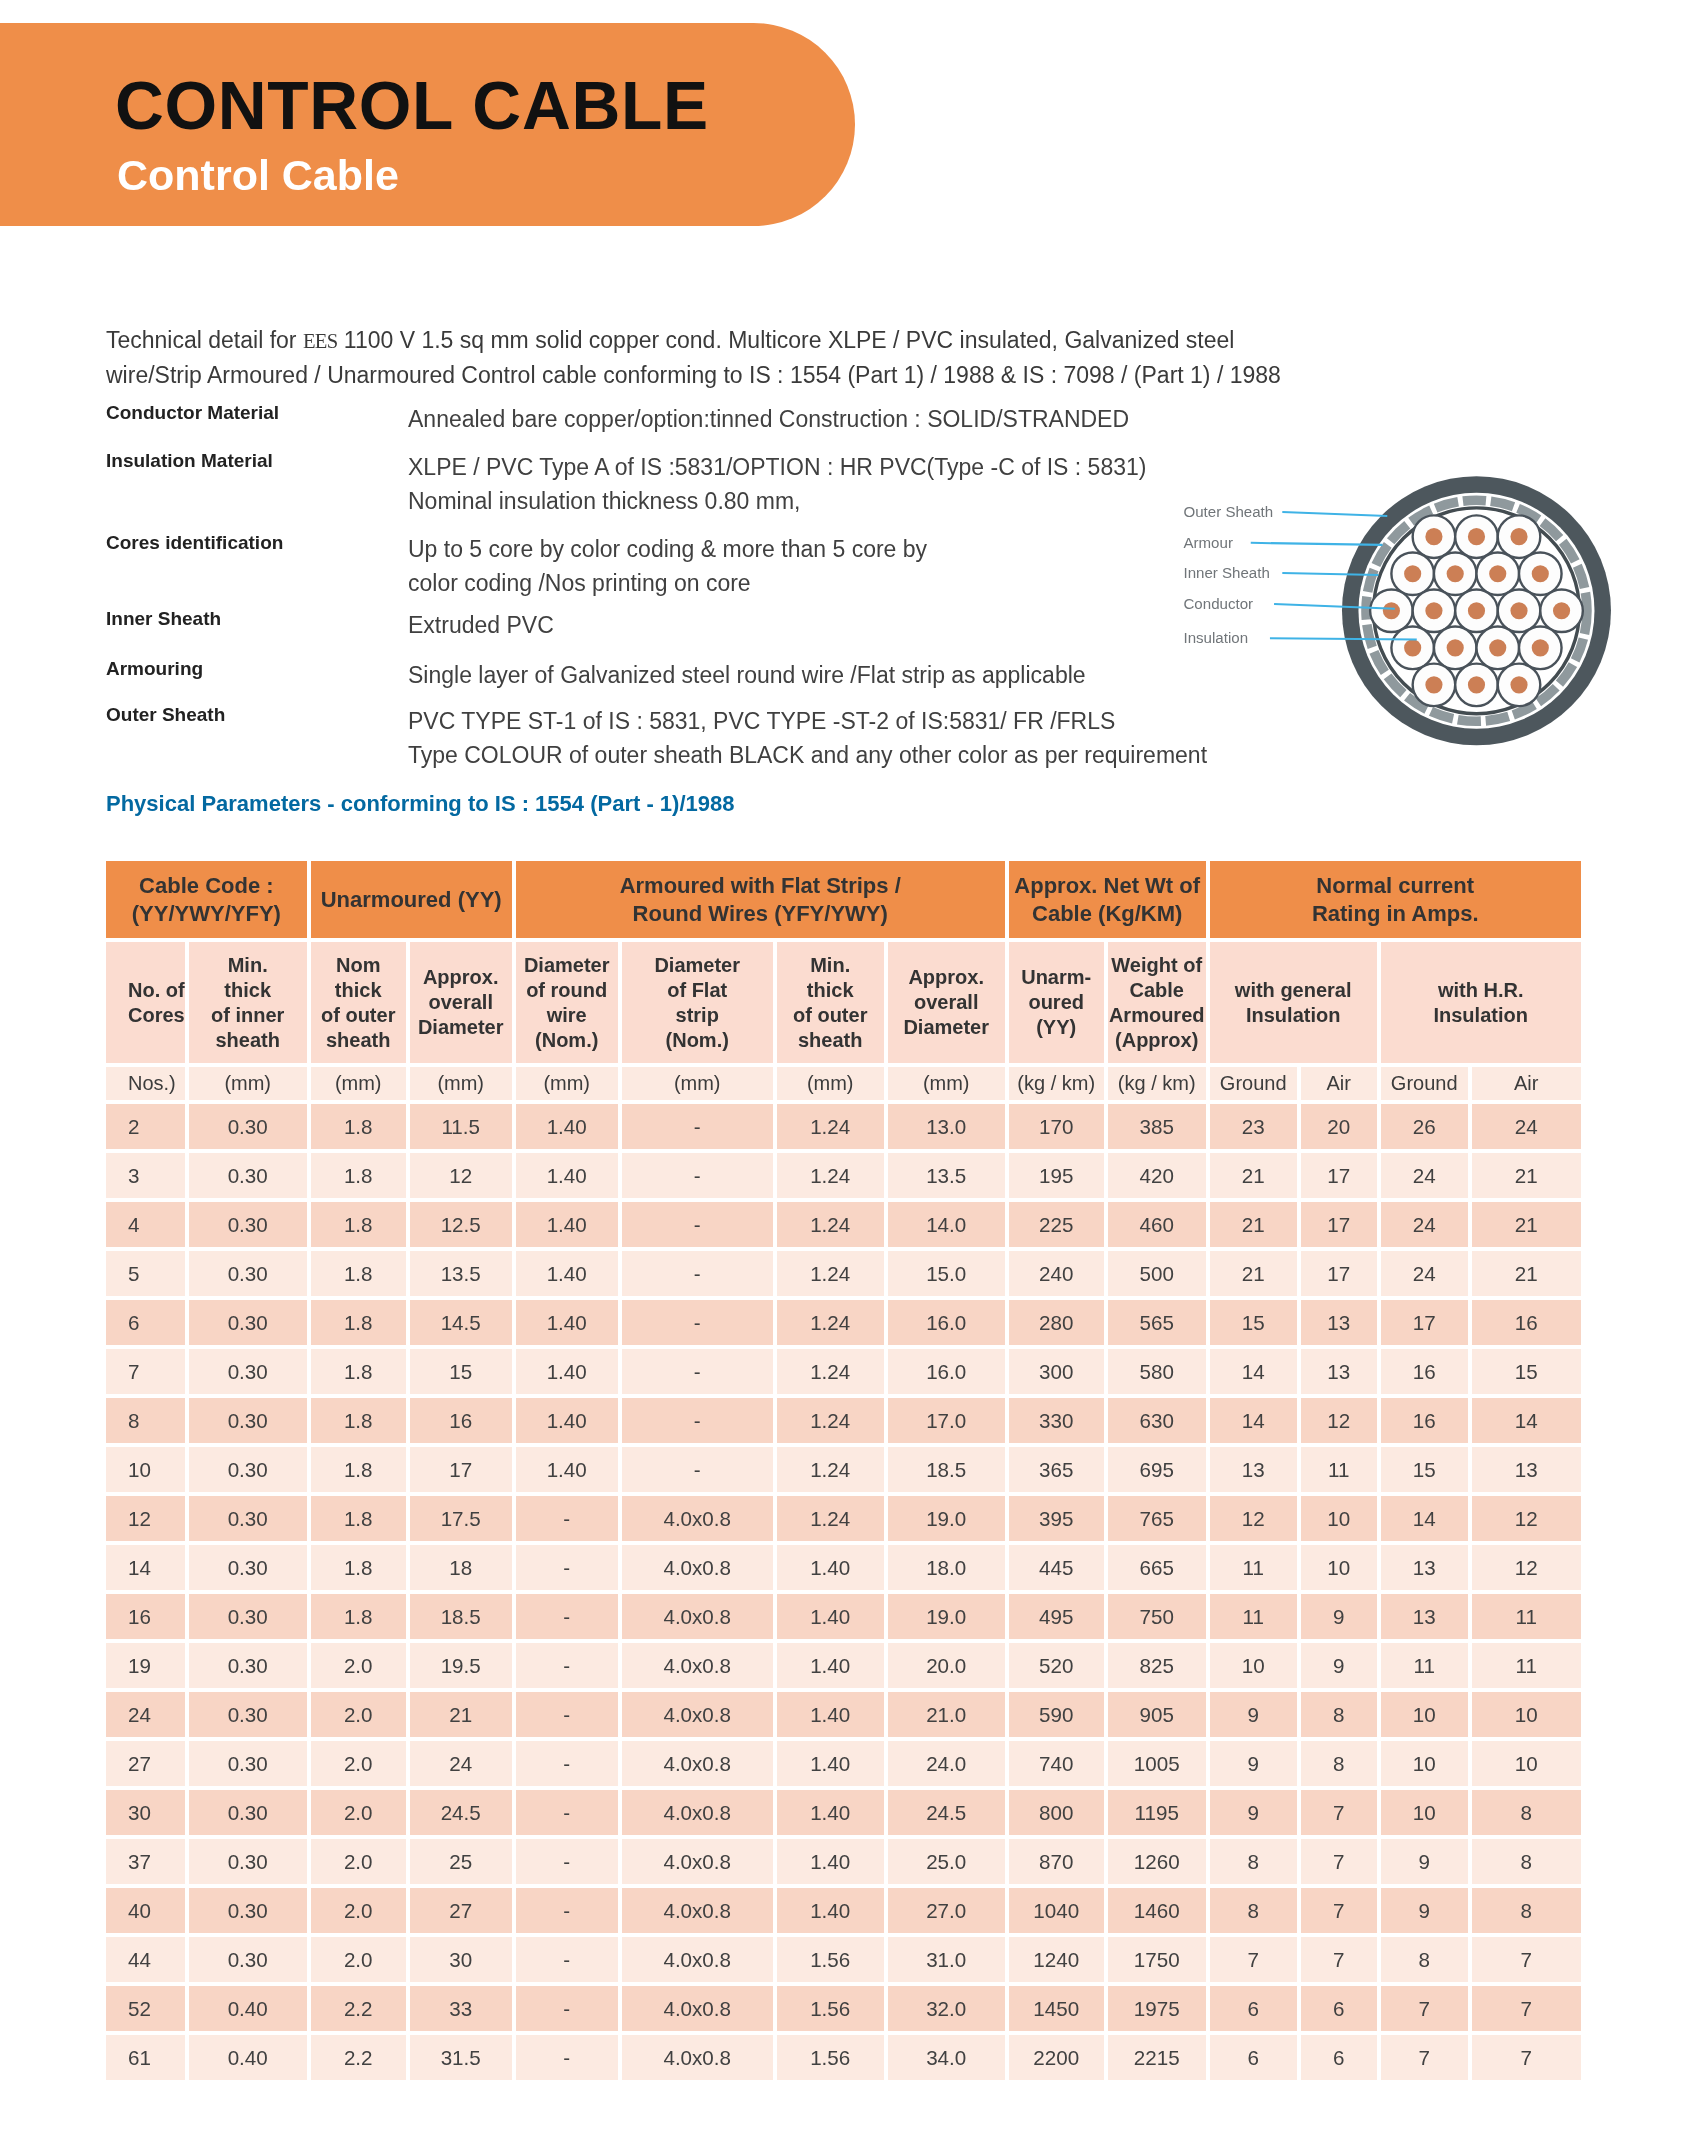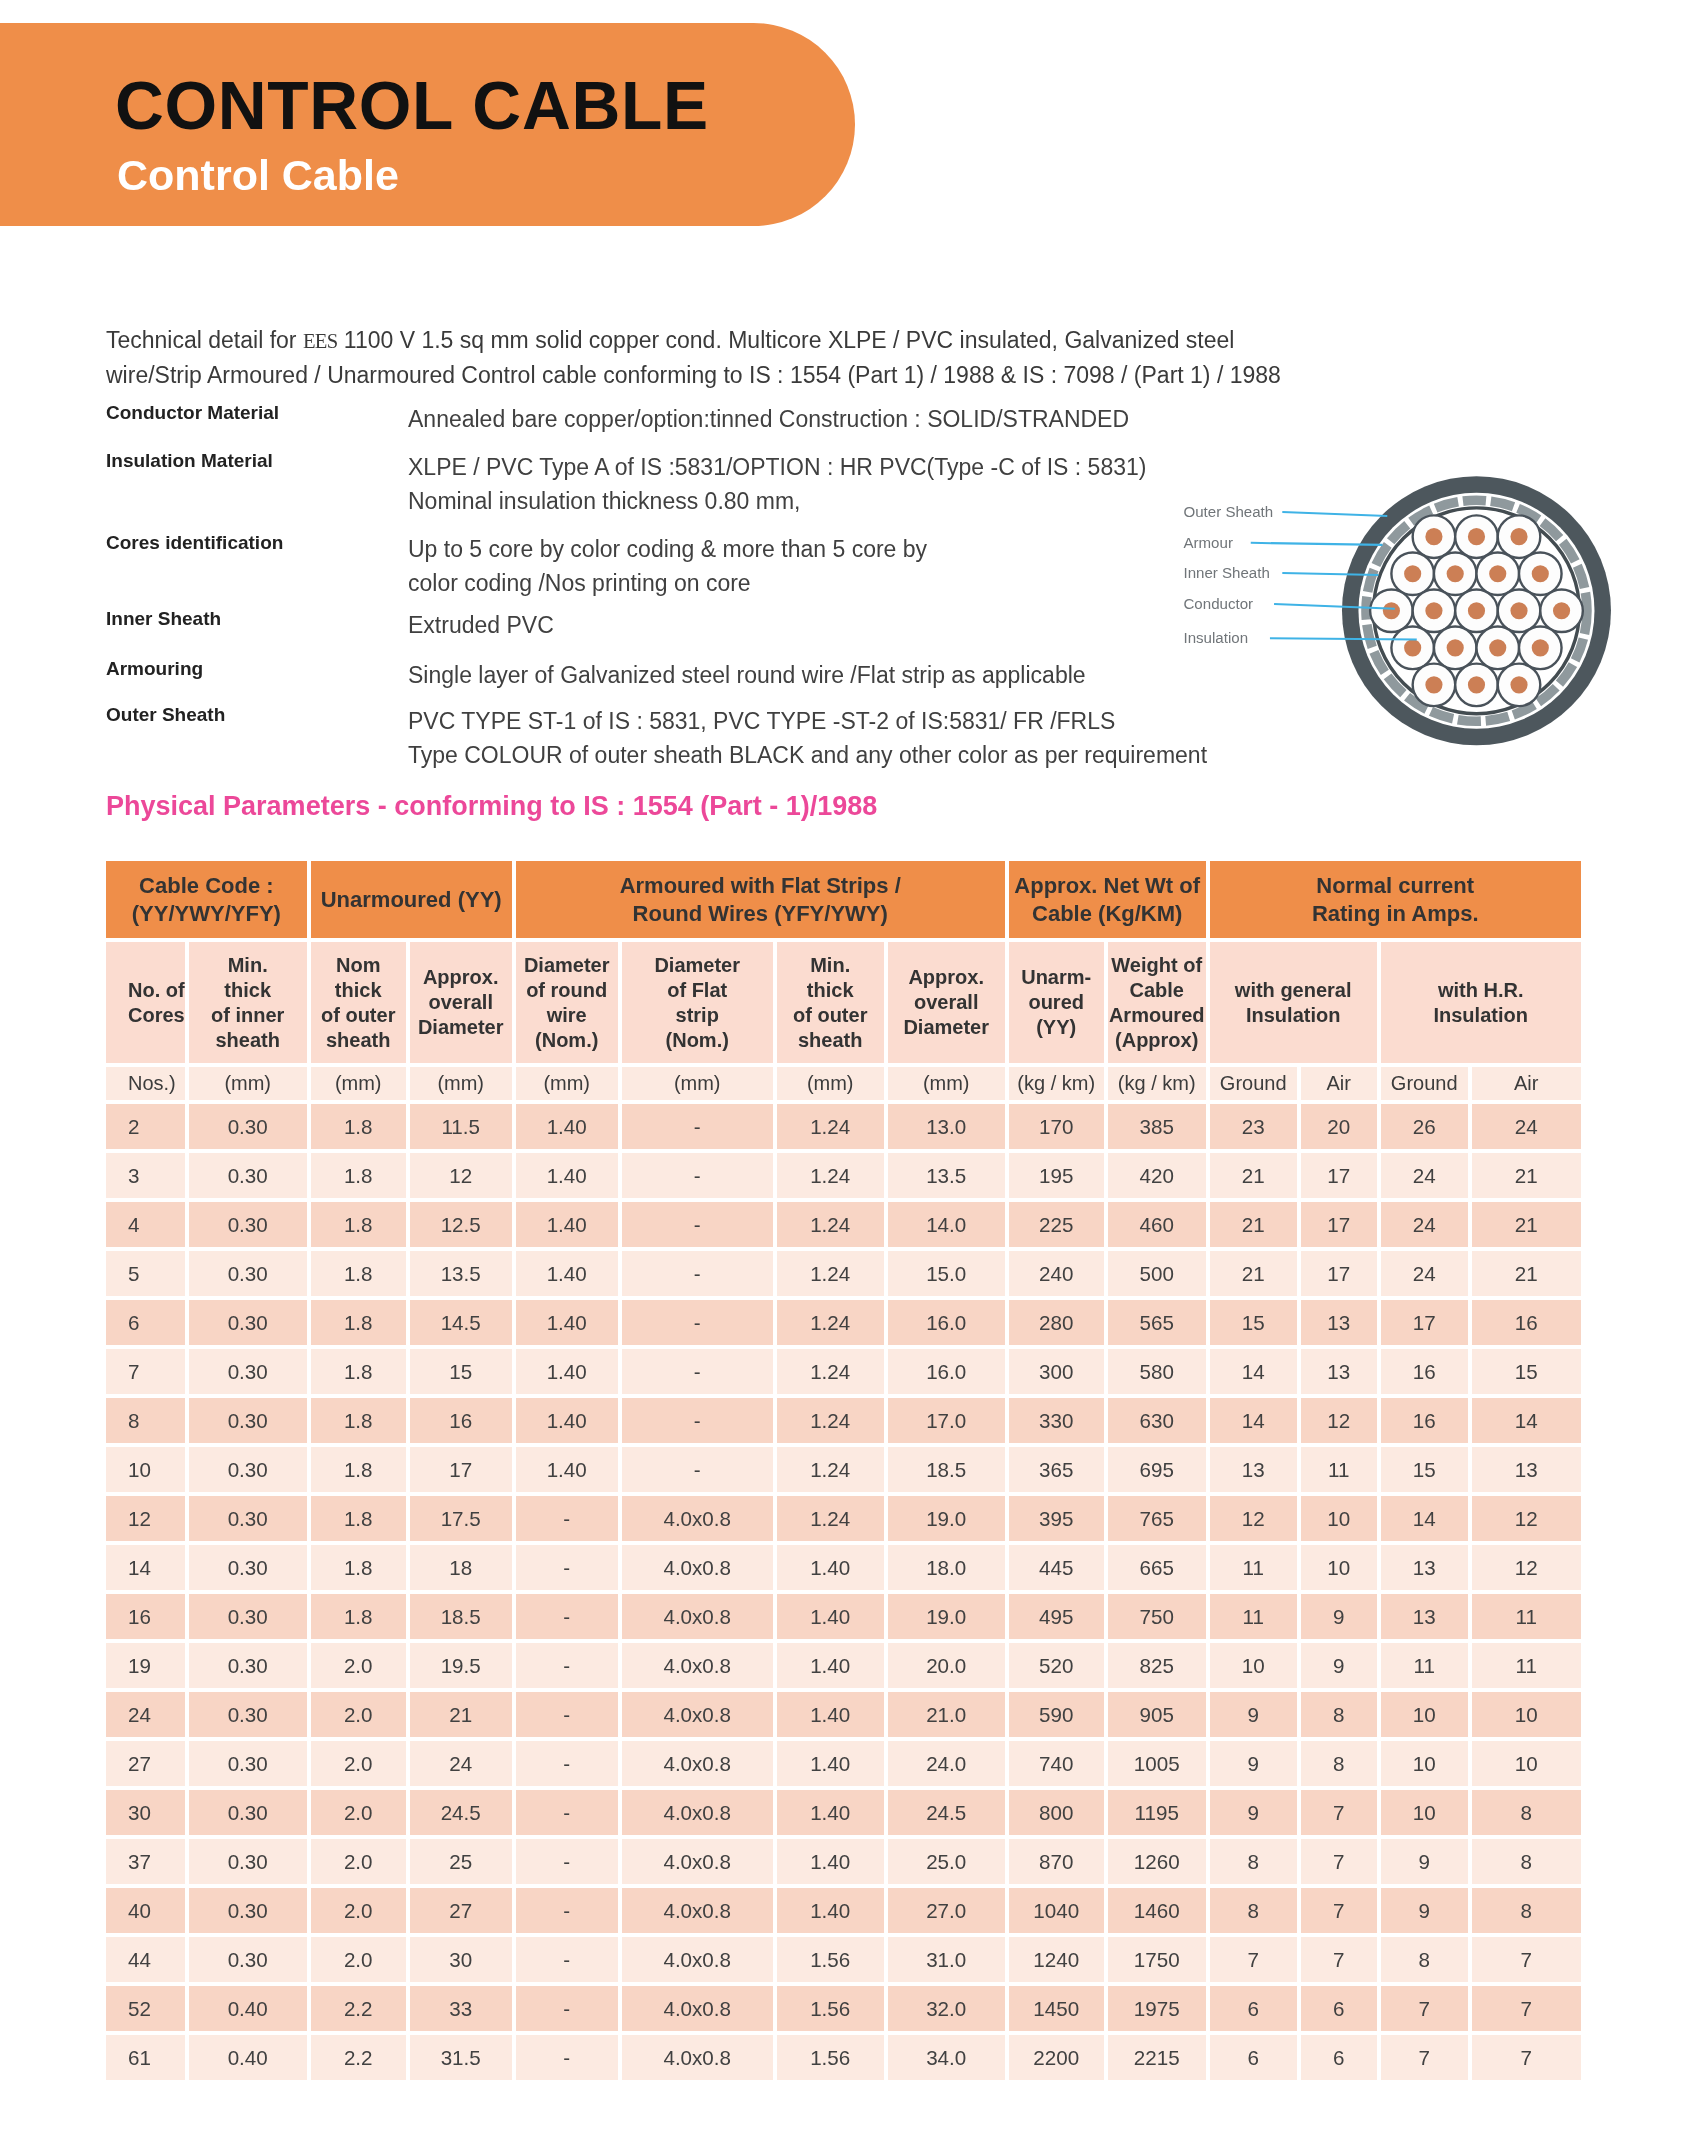--- a/index.html
+++ b/index.html
@@ -21,21 +21,21 @@
   .brand{font-family:"Liberation Serif",serif;font-size:20.6px;letter-spacing:-0.7px;}
 
   .specs{position:absolute;left:106px;top:402px;width:1511px;}
   .spec-row{position:absolute;left:0;}
   .spec-label{position:absolute;left:0;top:0;width:295px;font-size:19px;font-weight:700;color:#222;}
   .spec-value{position:absolute;left:302px;top:0;width:1085px;font-size:23px;color:#404040;line-height:34px;white-space:pre-line;}
 
   .diagram{position:absolute;left:1178px;top:461px;width:446px;height:316px;}
   .diagram text{font-family:"Liberation Sans",sans-serif;font-size:22px;fill:var(--dlabel);}
 
-  .section-title{position:absolute;left:106px;top:791px;font-size:27px;font-weight:700;color:#ec4899;}
+  .section-title{position:absolute;left:106px;top:791px;font-size:22px;font-weight:700;color:#0369a1;}
 
   .param-table{position:absolute;left:102px;top:857px;border-collapse:separate;border-spacing:4.8px;table-layout:fixed;}
   .param-table th,.param-table td{overflow:hidden;vertical-align:middle;text-align:center;}
   .oh{background:var(--orange);color:#333;font-size:22px;font-weight:700;height:77px;white-space:pre-line;line-height:27.5px;}
   .ph{background:var(--hdr-pink);color:#333;font-size:20px;font-weight:700;height:121px;white-space:pre-line;line-height:25px;}
   .uh{background:var(--row-light);color:#3c3c3c;font-size:20px;font-weight:400;height:33px;}
   .param-table td{font-size:20.6px;color:var(--data-ink);height:45px;}
   .param-table tr.dark td{background:var(--row-dark);}
   .param-table tr.light td{background:var(--row-light);}
   .param-table .c0{text-align:left;padding-left:22px;}

